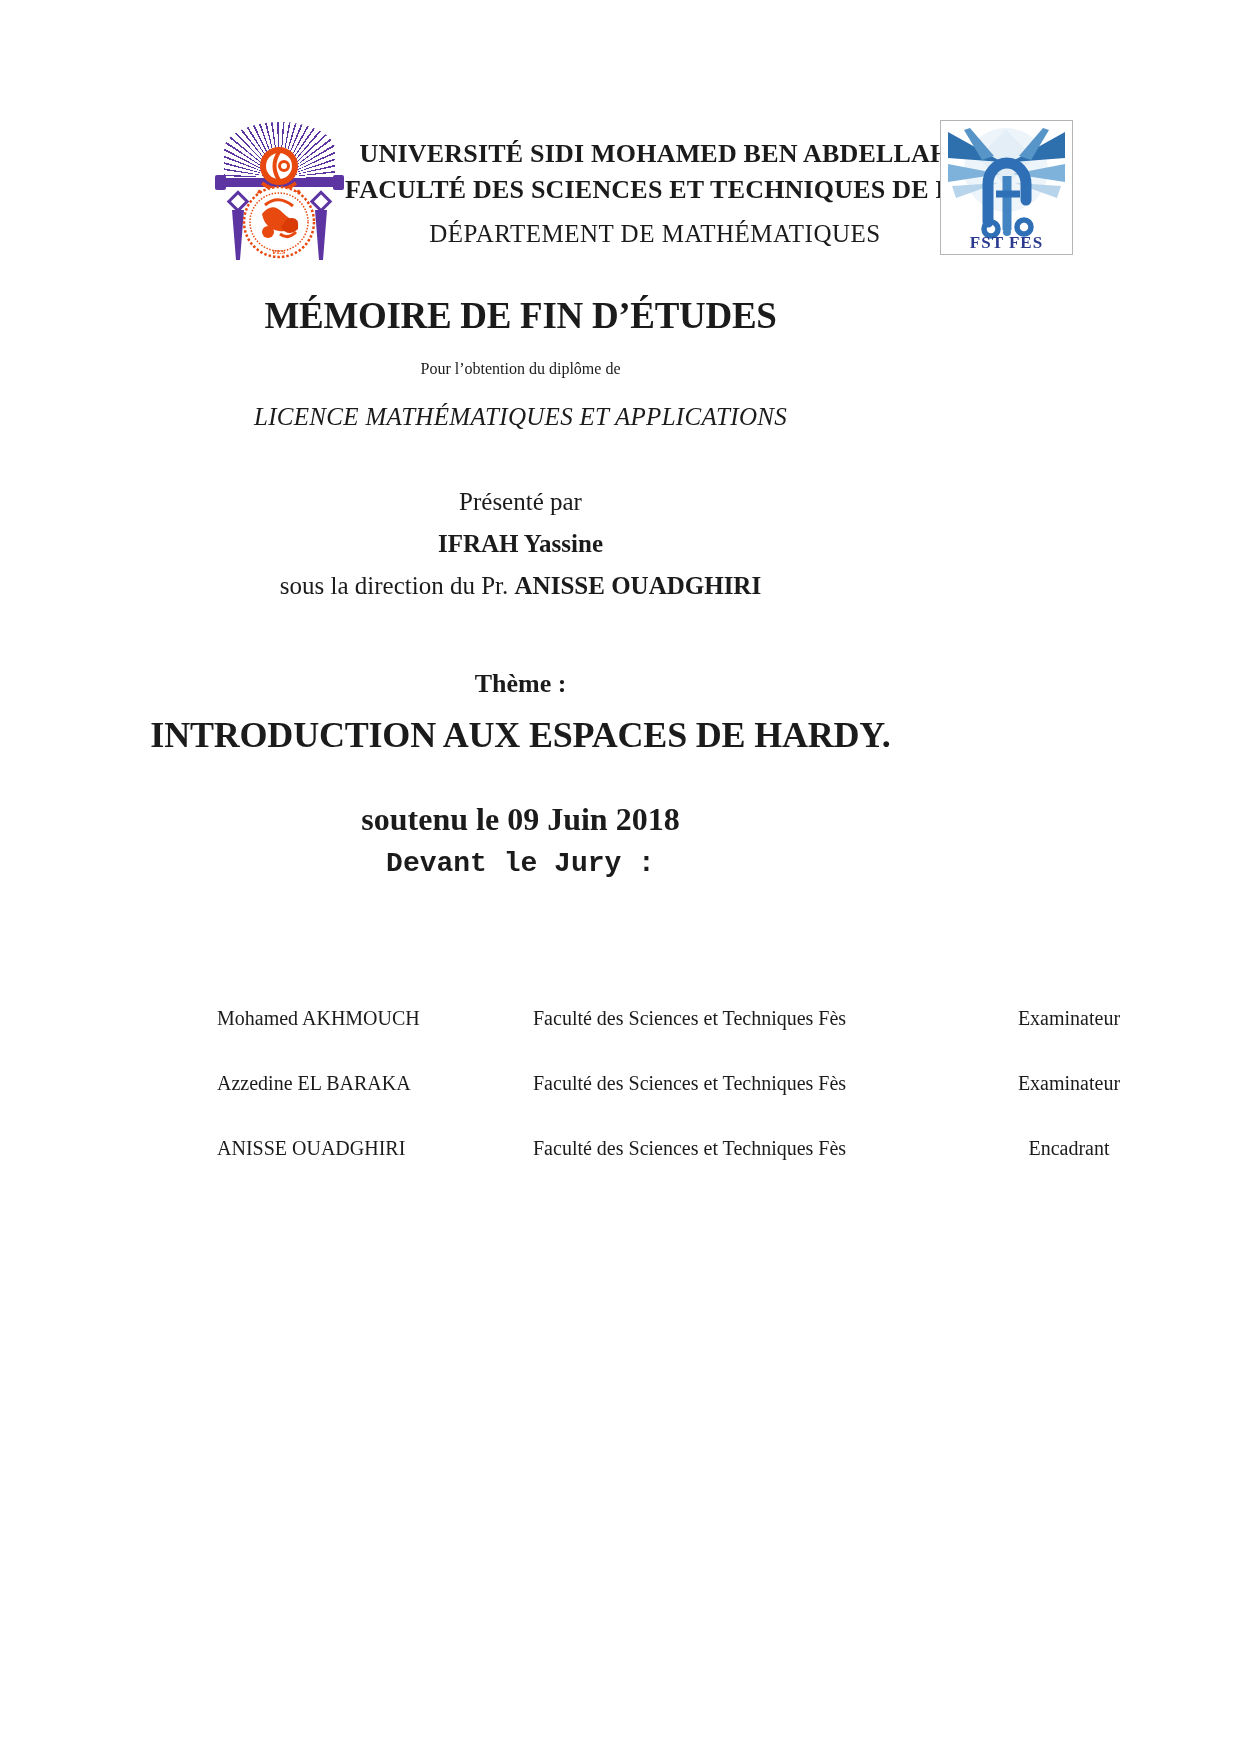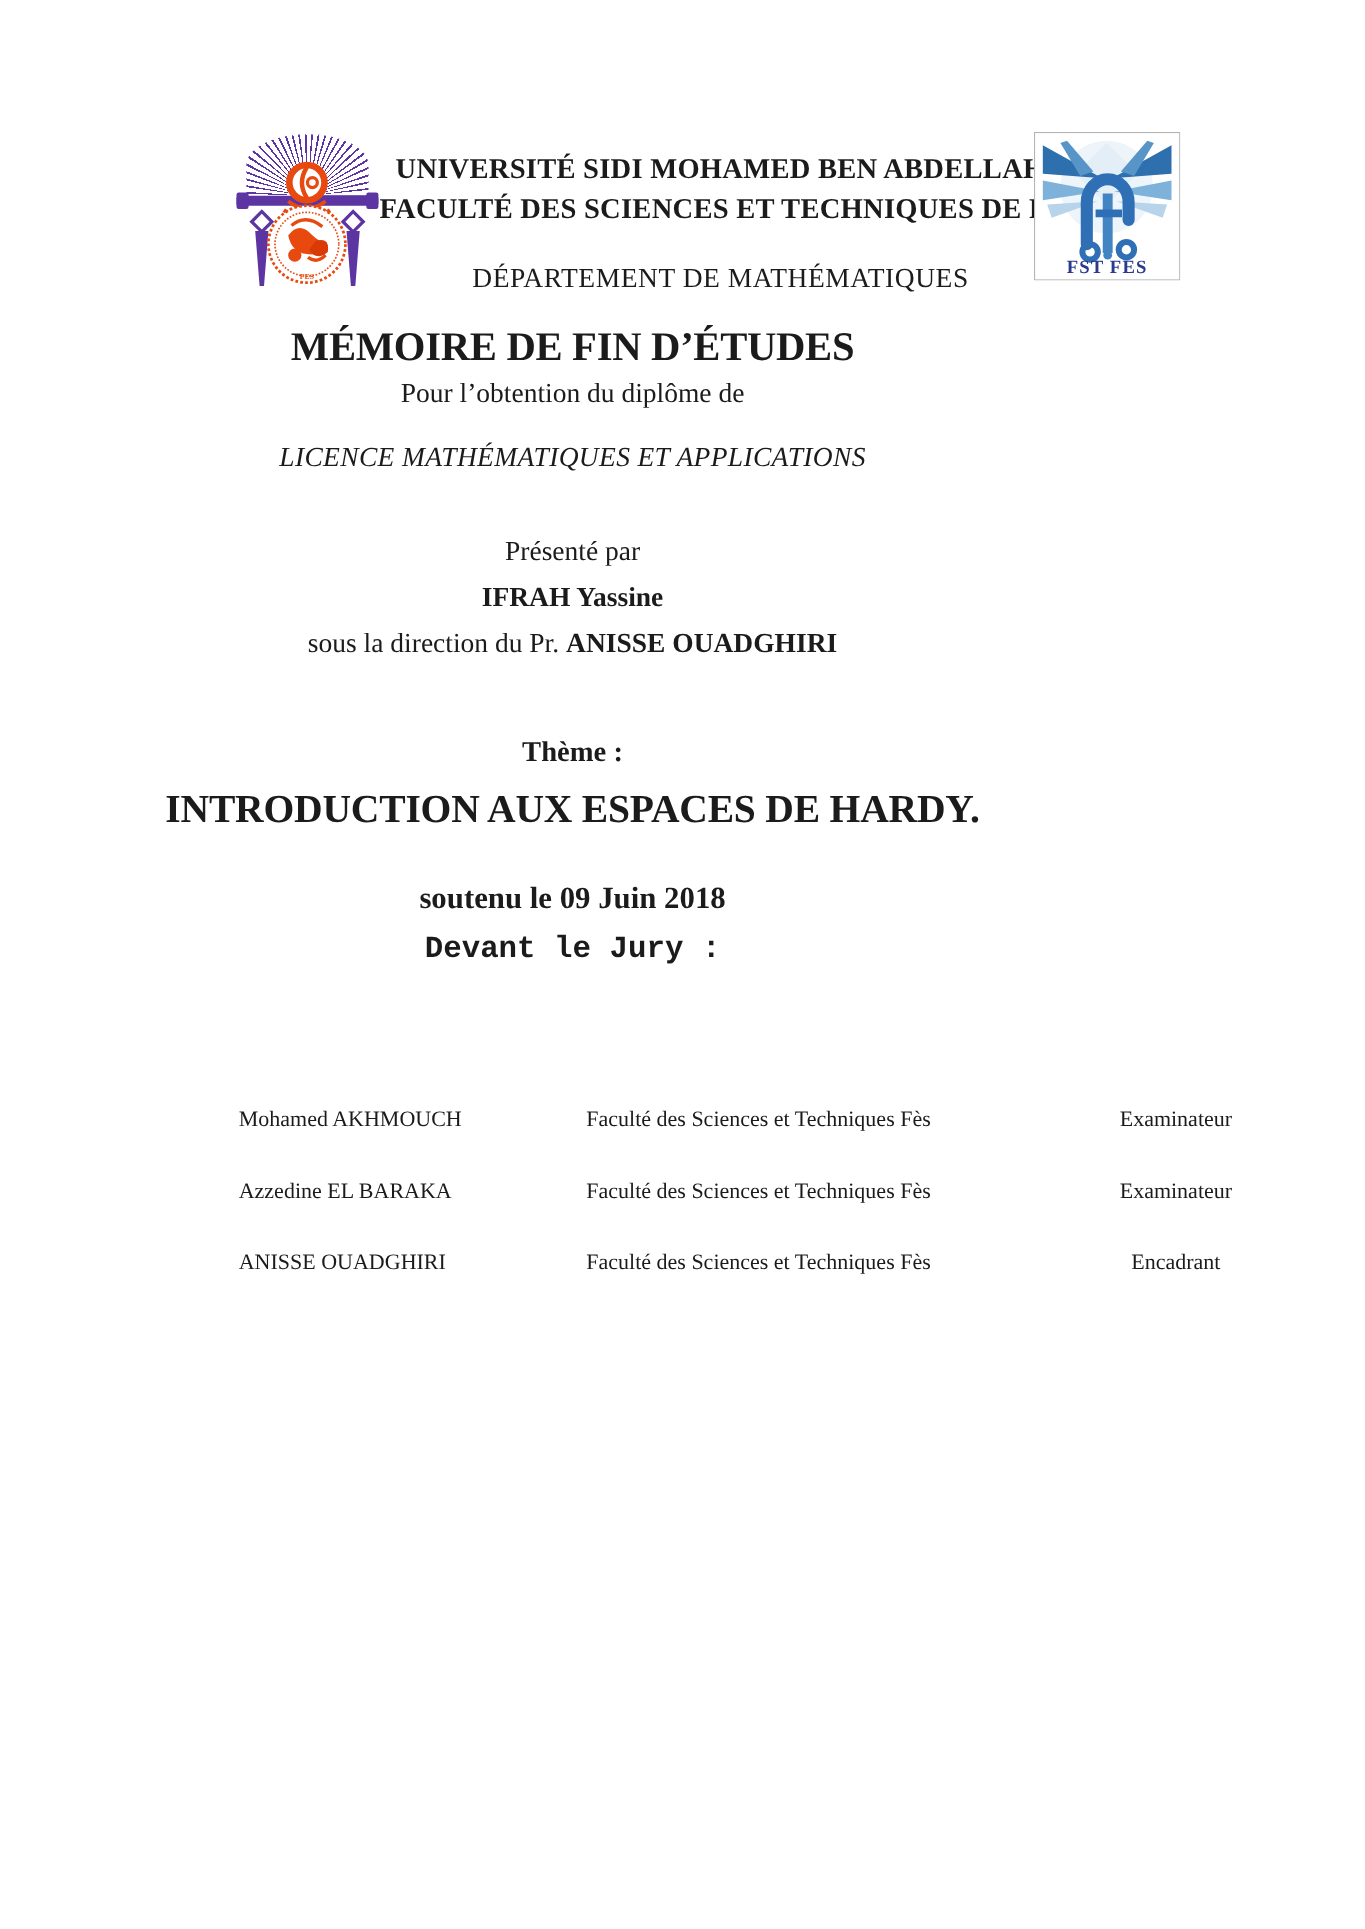--- a/index.html
+++ b/index.html
@@ -20,21 +20,21 @@
 
   
   .header-text {
     position: absolute;
     left: 345px; width: 620px;
     text-align: center;
     white-space: nowrap;
   }
   .univ-line  { top: 139px; font-size: 26px; font-weight: bold; letter-spacing: 0.2px; }
   .fac-line   { top: 175px; font-size: 26px; font-weight: bold; letter-spacing: 0.2px; }
-  .dept-line  { top: 220px; font-size: 25px; font-weight: normal; letter-spacing: 0.5px; margin-top: 20px; }
+  .dept-line  { top: 220px; font-size: 25px; font-weight: normal; letter-spacing: 0.5px; }
 
   
   .crest {
     position: absolute; left: 212px; top: 122px;
     width: 135px; height: 141px;
   }
   .crest .fan {
     position: absolute; left: 12px; top: 0;
     width: 111px; height: 56px;
     border-radius: 111px 111px 0 0 / 56px 56px 0 0;
@@ -44,29 +44,29 @@
   .crest svg { position: absolute; left: 0; top: 0; }
 
   
   .badge {
     position: absolute; left: 940px; top: 120px;
     width: 149px; height: 135px;
   }
 
   
   .memoire      { top: 294px; font-size: 37px; font-weight: bold; letter-spacing: -0.3px; }
-  .obtention    { top: 344px; font-size: 25px; }
+  .obtention    { top: 360px; font-size: 16px; }
   .licence      { top: 403px; font-size: 25px; letter-spacing: 0.3px; font-style: italic; }
   .presente     { top: 488px; font-size: 25px; }
   .author       { top: 530px; font-size: 25px; font-weight: bold; }
   .direction    { top: 572px; font-size: 25px; }
   .direction b  { font-weight: bold; }
   .theme        { top: 669px; font-size: 26px; font-weight: bold; }
   .thesis-title { top: 714px; font-size: 36px; font-weight: bold; letter-spacing: -0.2px; }
-  .defense      { top: 801px; font-size: 28px; font-weight: bold; }
+  .defense      { top: 801px; font-size: 32px; font-weight: bold; }
   .jury-head    { top: 848px; font-size: 28px; font-weight: bold; font-family: Liberation Mono, monospace; }
 
   
   .jury-table {
     position: absolute; left: 217px; top: 1001px;
     display: grid;
     grid-template-columns: 285px 435px 140px;
     font-size: 20px;
     line-height: 34px;
     white-space: nowrap;

